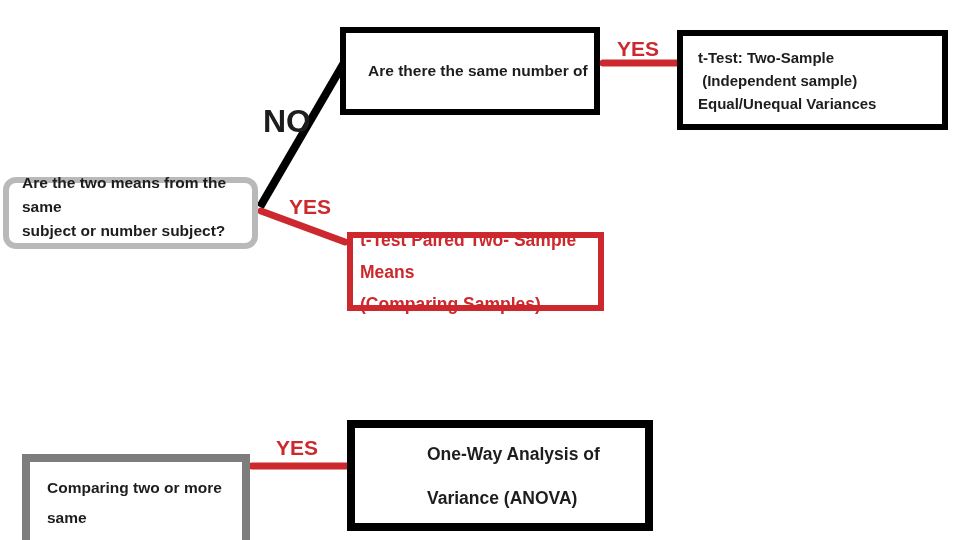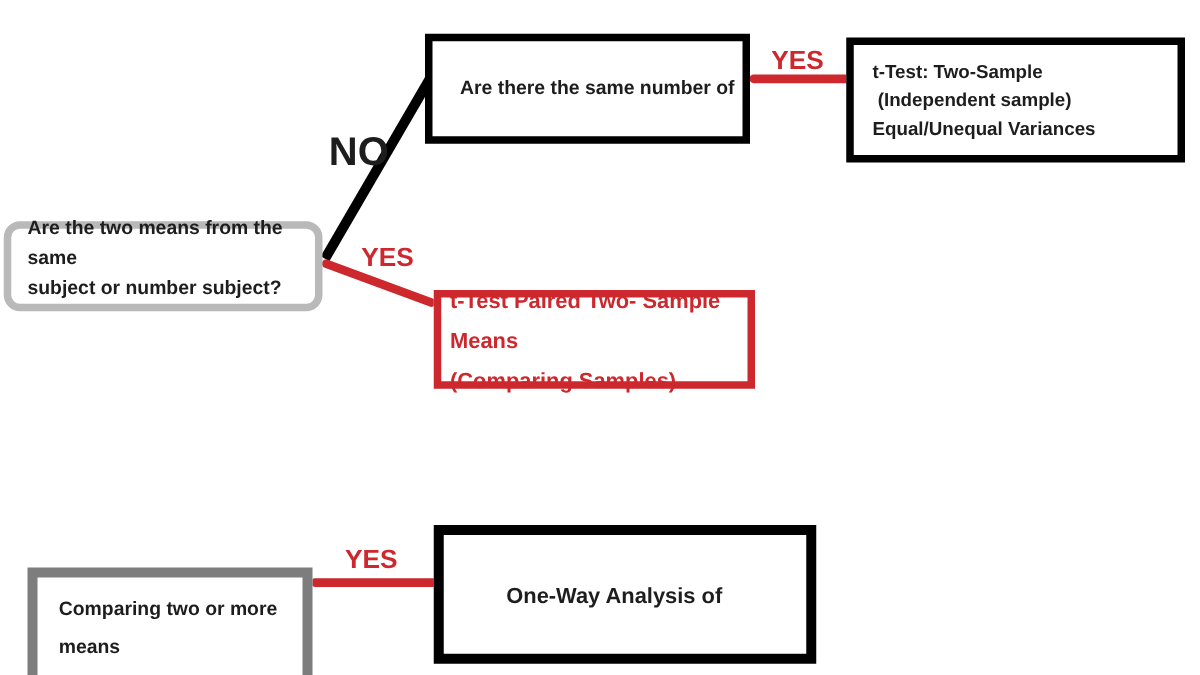--- a/index.html
+++ b/index.html
@@ -80,21 +80,21 @@
   .node-compare-means {
     left: 22px; top: 422px; width: 228px; height: 98px;
     border: 8px solid var(--gray_dark);
     font-size: 15.5px; line-height: 30px;
     padding-left: 17px; padding-right: 4px; margin-top: 32px;
   }
   .node-anova {
     left: 347px; top: 420px; width: 306px; height: 111px;
     border: 8px solid var(--black);
     font-size: 17.5px; line-height: 32px;
-    padding-left: 50px; padding-right: 4px; gap: 12px;
+    padding-left: 72px; padding-right: 4px; gap: 12px;
   }
 
   .edge-label {
     position: absolute;
     line-height: 1;
     text-align: center;
   }
   .label-no {
     left: 263px; top: 105px;
     font-size: 32px;
@@ -135,25 +135,26 @@
     <div class="box-line">subject or number subject?</div>
   </div>
 
   <div class="node node-ttest-paired">
     <div class="box-line">t-Test Paired Two- Sample Means</div>
     <div class="box-line">(Comparing Samples)</div>
   </div>
 
   <div class="node node-compare-means">
     <div class="box-line">Comparing two or more</div>
-    <div class="box-line">means</div>
+    <div class="box-line">same</div>
   </div>
 
   <div class="node node-anova">
     <div class="box-line">One-Way Analysis of</div>
+    <div class="box-line">Variance (ANOVA)</div>
   </div>
 
   <div class="edge-label label-no">NO</div>
   <div class="edge-label label-yes label-yes-independent">YES</div>
   <div class="edge-label label-yes label-yes-paired">YES</div>
   <div class="edge-label label-yes label-yes-anova">YES</div>
 
 </div>
 
 </body></html>

